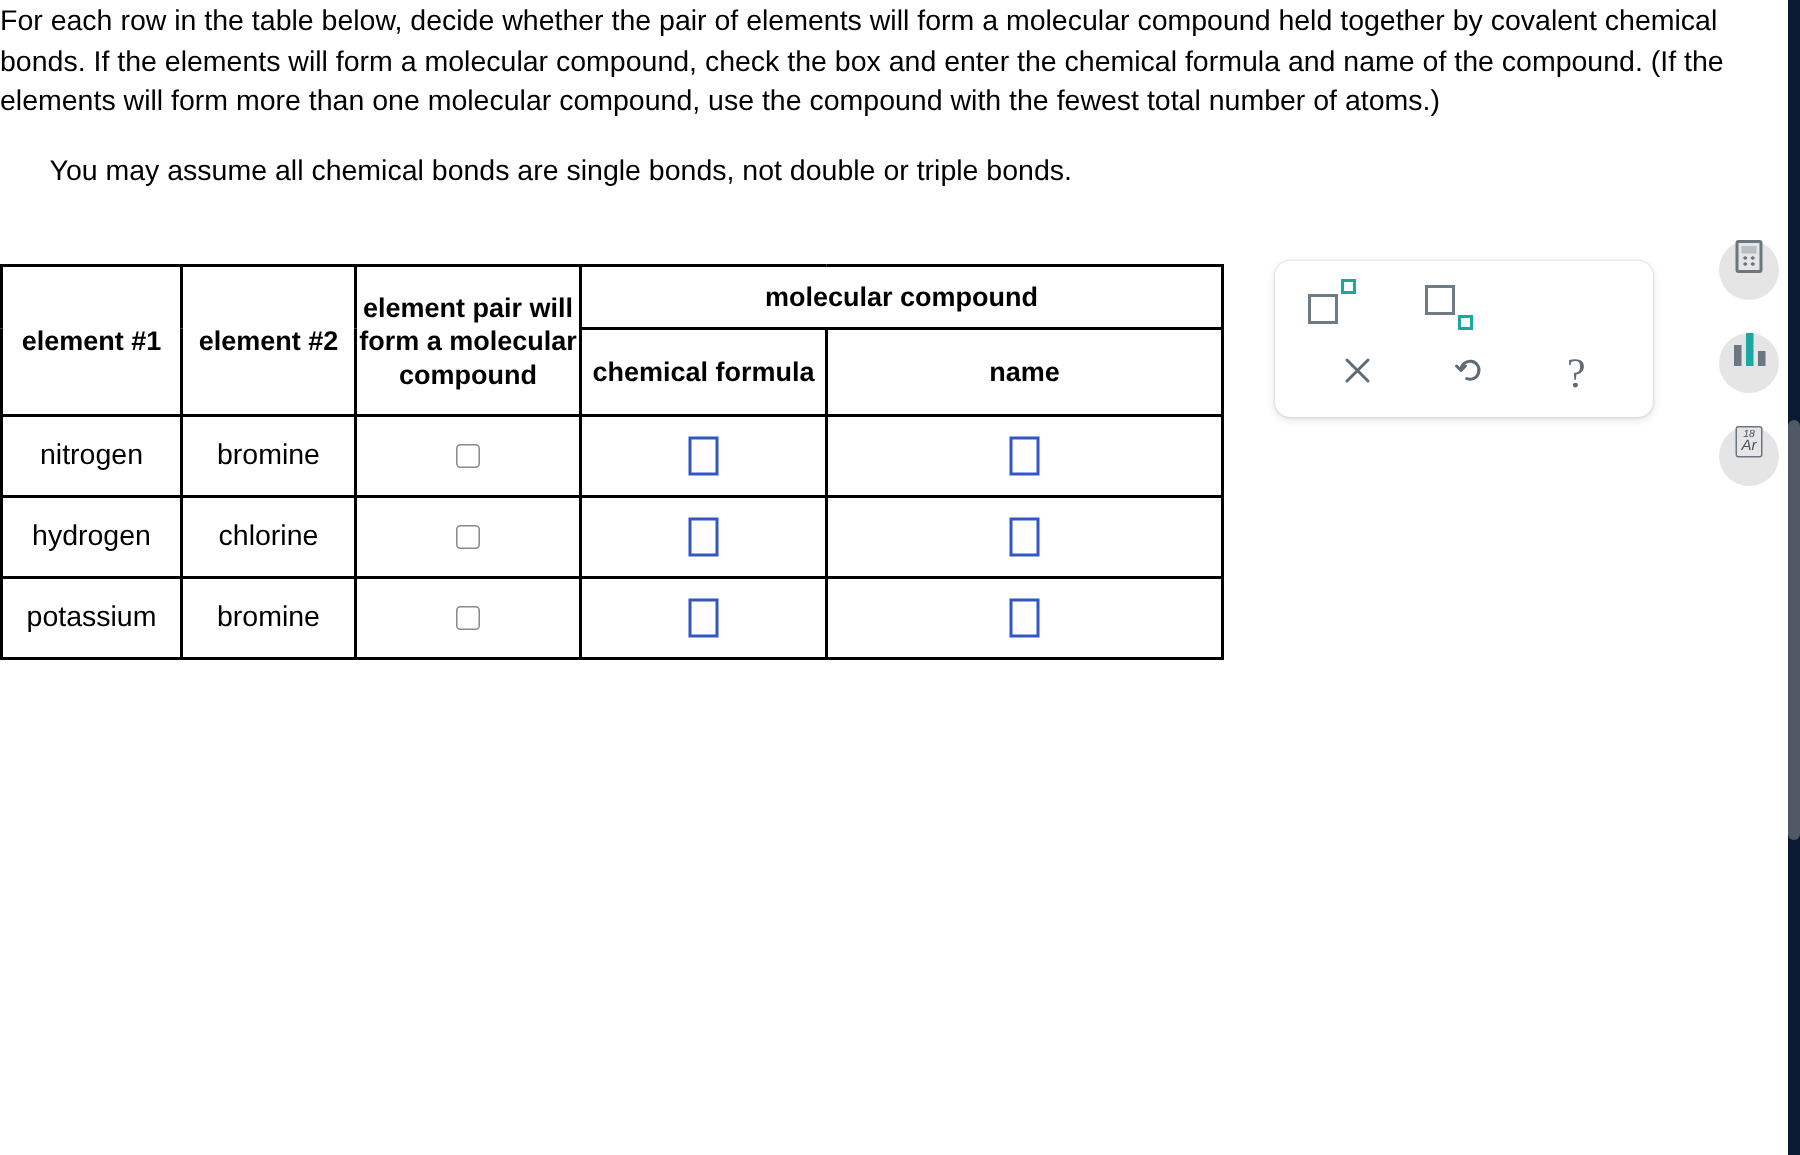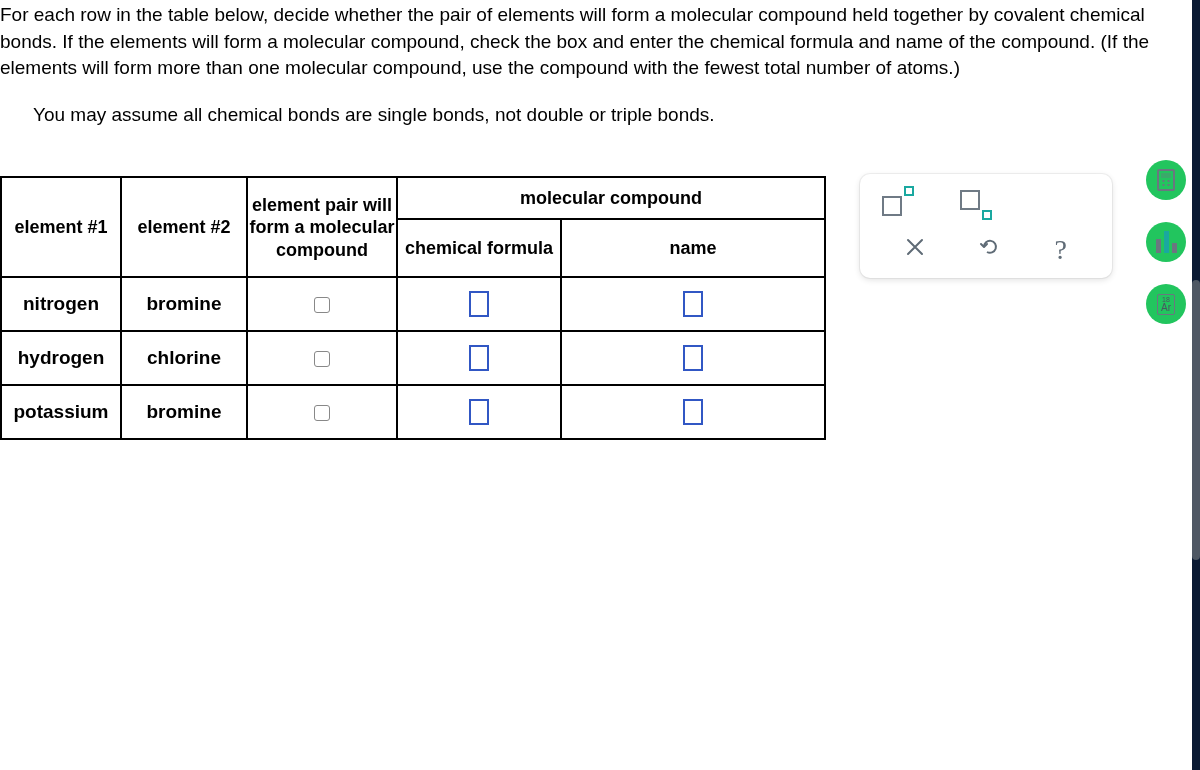--- a/index.html
+++ b/index.html
@@ -33,27 +33,27 @@
   table.main {
     border-collapse: collapse;
     margin-left: 0;
   }
   table.main th, table.main td {
     border: 2px solid #000;
     text-align: center;
     font-size: 18px;
     padding: 0;
     vertical-align: middle;
-    font-weight: bold;
+    font-weight: normal;
   }
   table.main th {
     font-weight: bold;
   }
   .h-e1 { width: 120px; height: 100px; border-radius: 20px; }
-  .h-e2 { width: 126px; height: 100px; margin-top: 12px; }
+  .h-e2 { width: 116px; height: 100px; margin-top: 12px; }
   .h-pair { width: 150px; height: 100px; font-size:17px; line-height:1.25;}
   .h-molcomp { height: 42px; }
   .h-formula { width:164px; height:58px; font-size:17px; line-height:1.25;}
   .h-name { width:264px; height:58px; }
   table.main td.row-cell { height: 54px; font-size:19px;}
   .cb {
     width:16px; height:16px; display:inline-block; border:1px solid #888; border-radius:3px; background:#fff; vertical-align:middle;
   }
   .inputbox {
     width:20px; height:26px; display:inline-block; border:2px solid #3157c4; background:#fff; vertical-align:middle;
@@ -83,21 +83,21 @@
   .sub-btn .big { width:20px;height:20px;border:2px solid #6f7a85; position:absolute; left:0; top:0;}
   .sub-btn .sm { width:10px;height:10px;border:2px solid #1aa8a0; position:absolute; right:-2px; bottom:-4px;}
   .x-ico { font-size:22px; color:#5f6b76; }
   .undo-ico { font-size:22px; color:#5f6b76; }
   .q-ico { font-size:28px; color:#5f6b76; font-family: Georgia, serif;}
   
   .side-icons {
     position:absolute; right:14px; top:160px; display:flex; flex-direction:column; gap:22px; align-items:center;
   }
   .side-btn {
-    width:40px;height:40px;border-radius:50%;background:#22c55e;display:flex;align-items:center;justify-content:center;cursor:pointer;
+    width:40px;height:40px;border-radius:50%;background:#e5e5e5;display:flex;align-items:flex-start;justify-content:center;cursor:pointer;font-style:italic;
   }
   .calc-ico { width:18px;height:22px;border:2px solid #6b7680;border-radius:2px; position:relative;}
   .calc-ico::before { content:""; position:absolute; top:2px;left:2px;right:2px;height:5px;background:#6b7680; opacity:.35;}
   .calc-ico::after { content:""; position:absolute; bottom:2px;left:2px;right:2px;height:8px;
      background:
        radial-gradient(circle,#6b7680 1px,transparent 1.2px) 0 0/5px 4px;
   }
   .bars-ico { display:flex; align-items:flex-end; gap:3px; height:22px;}
   .bars-ico span{ width:5px; background:#1aa8a0;}
   .bars-ico span:nth-child(1){height:14px; background:#6b7680;}

